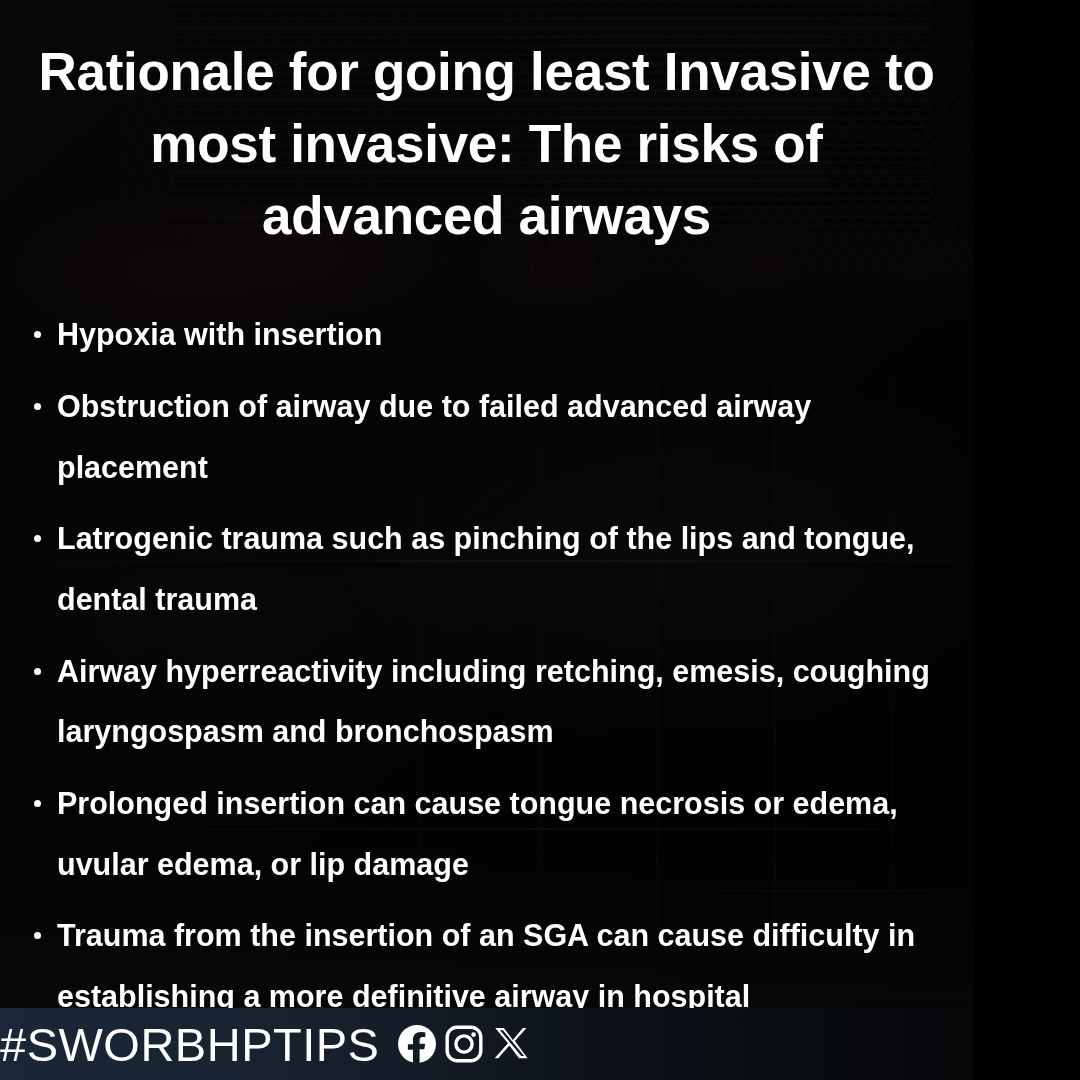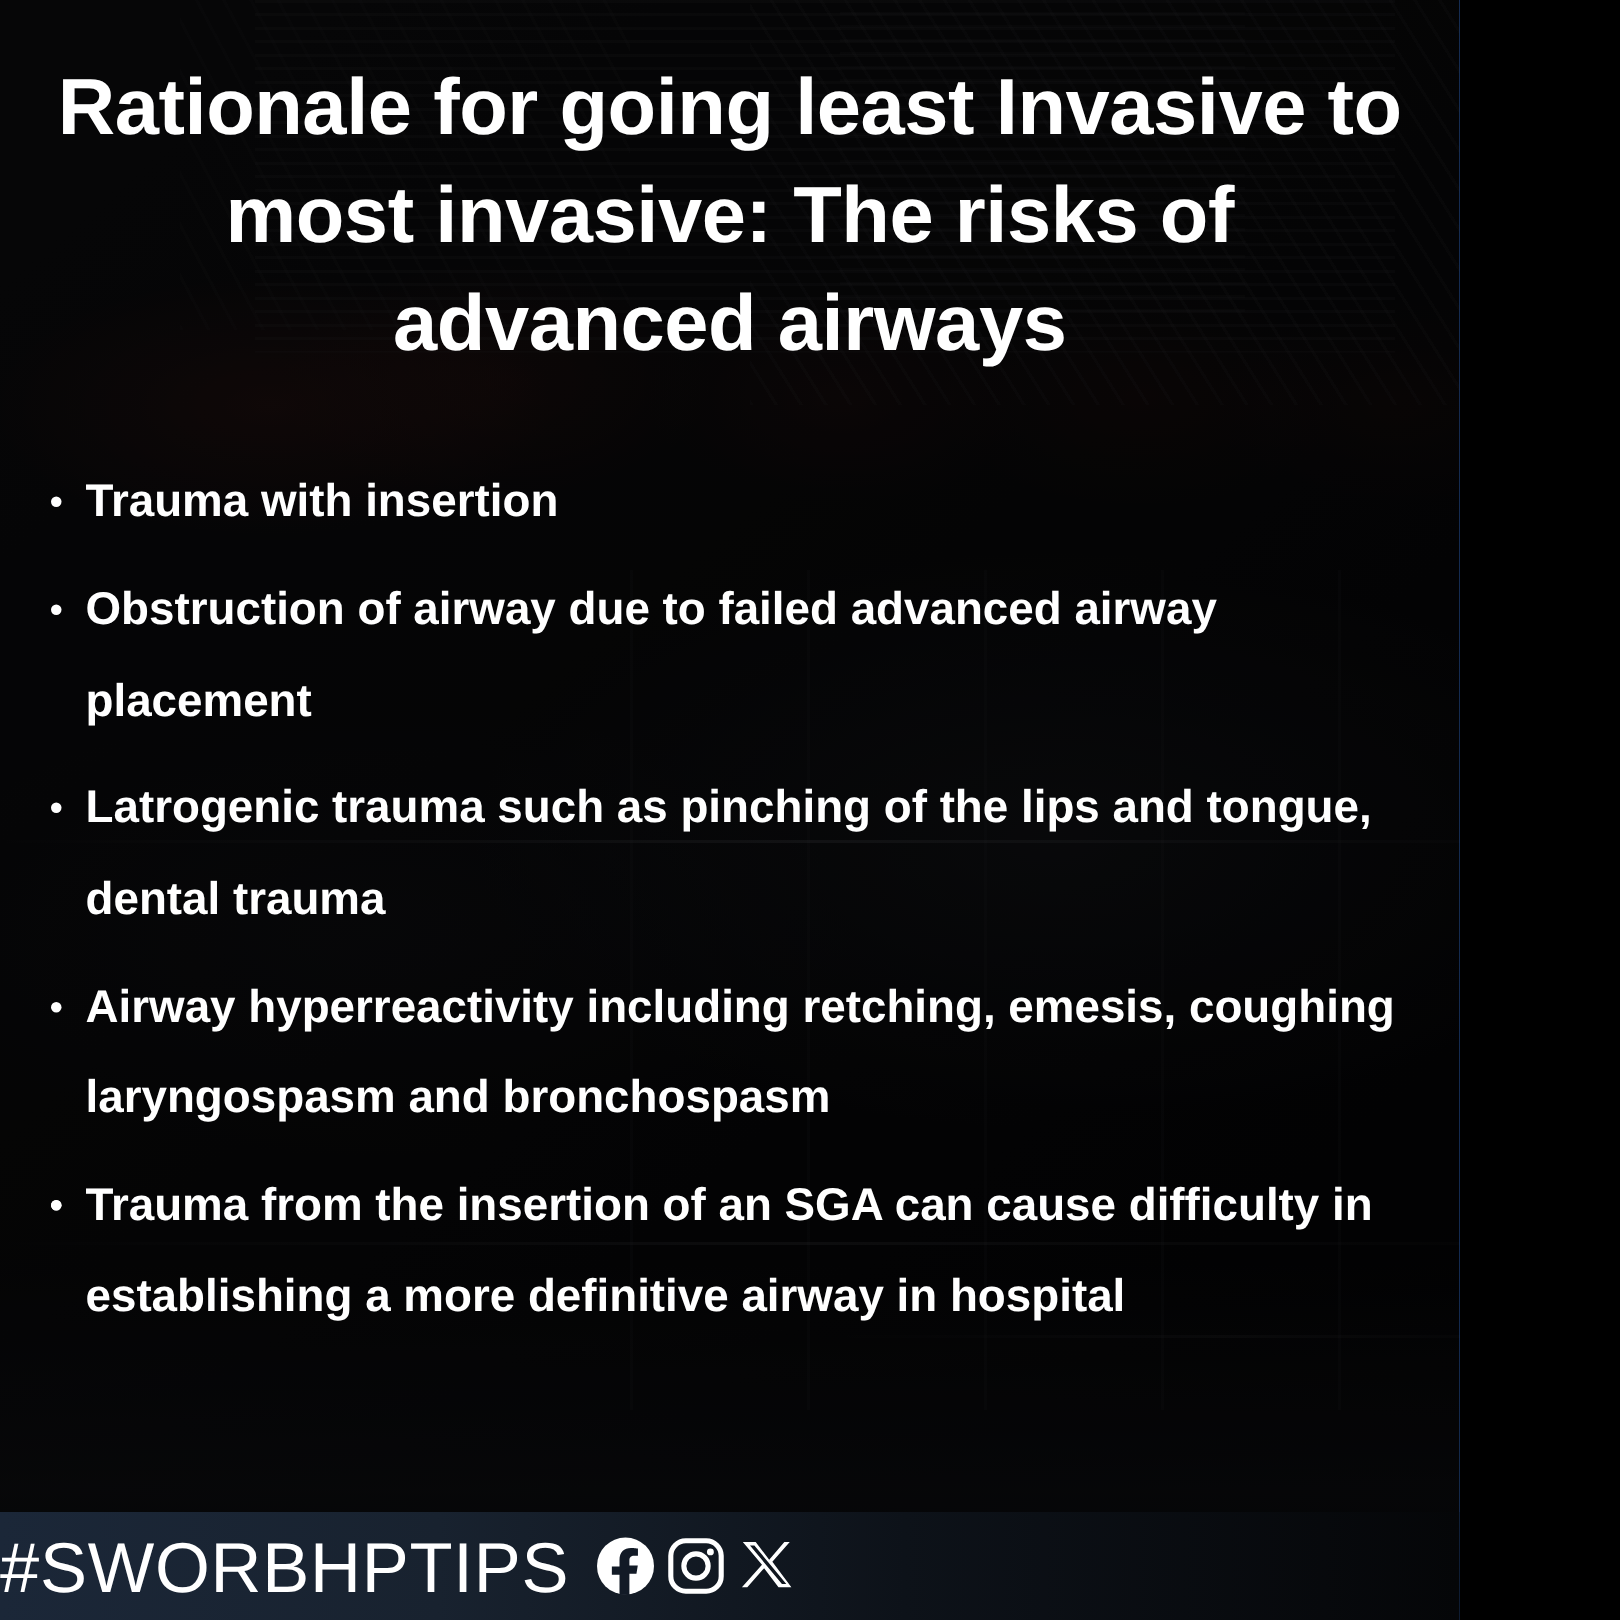--- a/index.html
+++ b/index.html
@@ -9,21 +9,21 @@
   }
   body {
     font-family: "Liberation Sans", sans-serif;
   }
 
   #slide {
     position: relative;
     width: 973px;
     height: 1080px;
     overflow: hidden;
-    background: #3b82f6;
+    background: #ef4444;
   }
 
   
   .bg-photo {
     position: absolute;
     inset: 0;
     background:
       
       radial-gradient(ellipse 260px 120px at 180px 270px, rgba(90,30,25,0.30), rgba(0,0,0,0) 72%),
       radial-gradient(ellipse 200px 110px at 330px 255px, rgba(80,28,22,0.26), rgba(0,0,0,0) 72%),
@@ -212,36 +212,37 @@
   <div class="bg-ledge" style="left:560px;top:890px;width:520px;opacity:.5;"></div>
   <div class="bg-scrim"></div>
 
   <div class="content">
 
     <h1 class="title">Rationale for going least Invasive to most invasive: The risks of advanced airways</h1>
 
     <ul class="bullets">
       <li class="bullet">
         <span class="bullet-dot"></span>
-        <span>Trauma with insertion</span>
+        <span>Hypoxia with insertion</span>
       </li>
       <li class="bullet">
         <span class="bullet-dot"></span>
         <span>Obstruction of airway due to failed advanced airway placement</span>
       </li>
       <li class="bullet">
         <span class="bullet-dot"></span>
         <span>Latrogenic trauma such as pinching of the lips and tongue, dental trauma</span>
       </li>
       <li class="bullet">
         <span class="bullet-dot"></span>
         <span>Airway hyperreactivity including retching, emesis, coughing laryngospasm and bronchospasm</span>
       </li>
       <li class="bullet">
         <span class="bullet-dot"></span>
+        <span>Prolonged insertion can cause tongue necrosis or edema, uvular edema, or lip damage</span>
       </li>
       <li class="bullet">
         <span class="bullet-dot"></span>
         <span>Trauma from the insertion of an SGA can cause difficulty in establishing a more definitive airway in hospital</span>
       </li>
     </ul>
 
   </div>
 
   <div class="footer">

